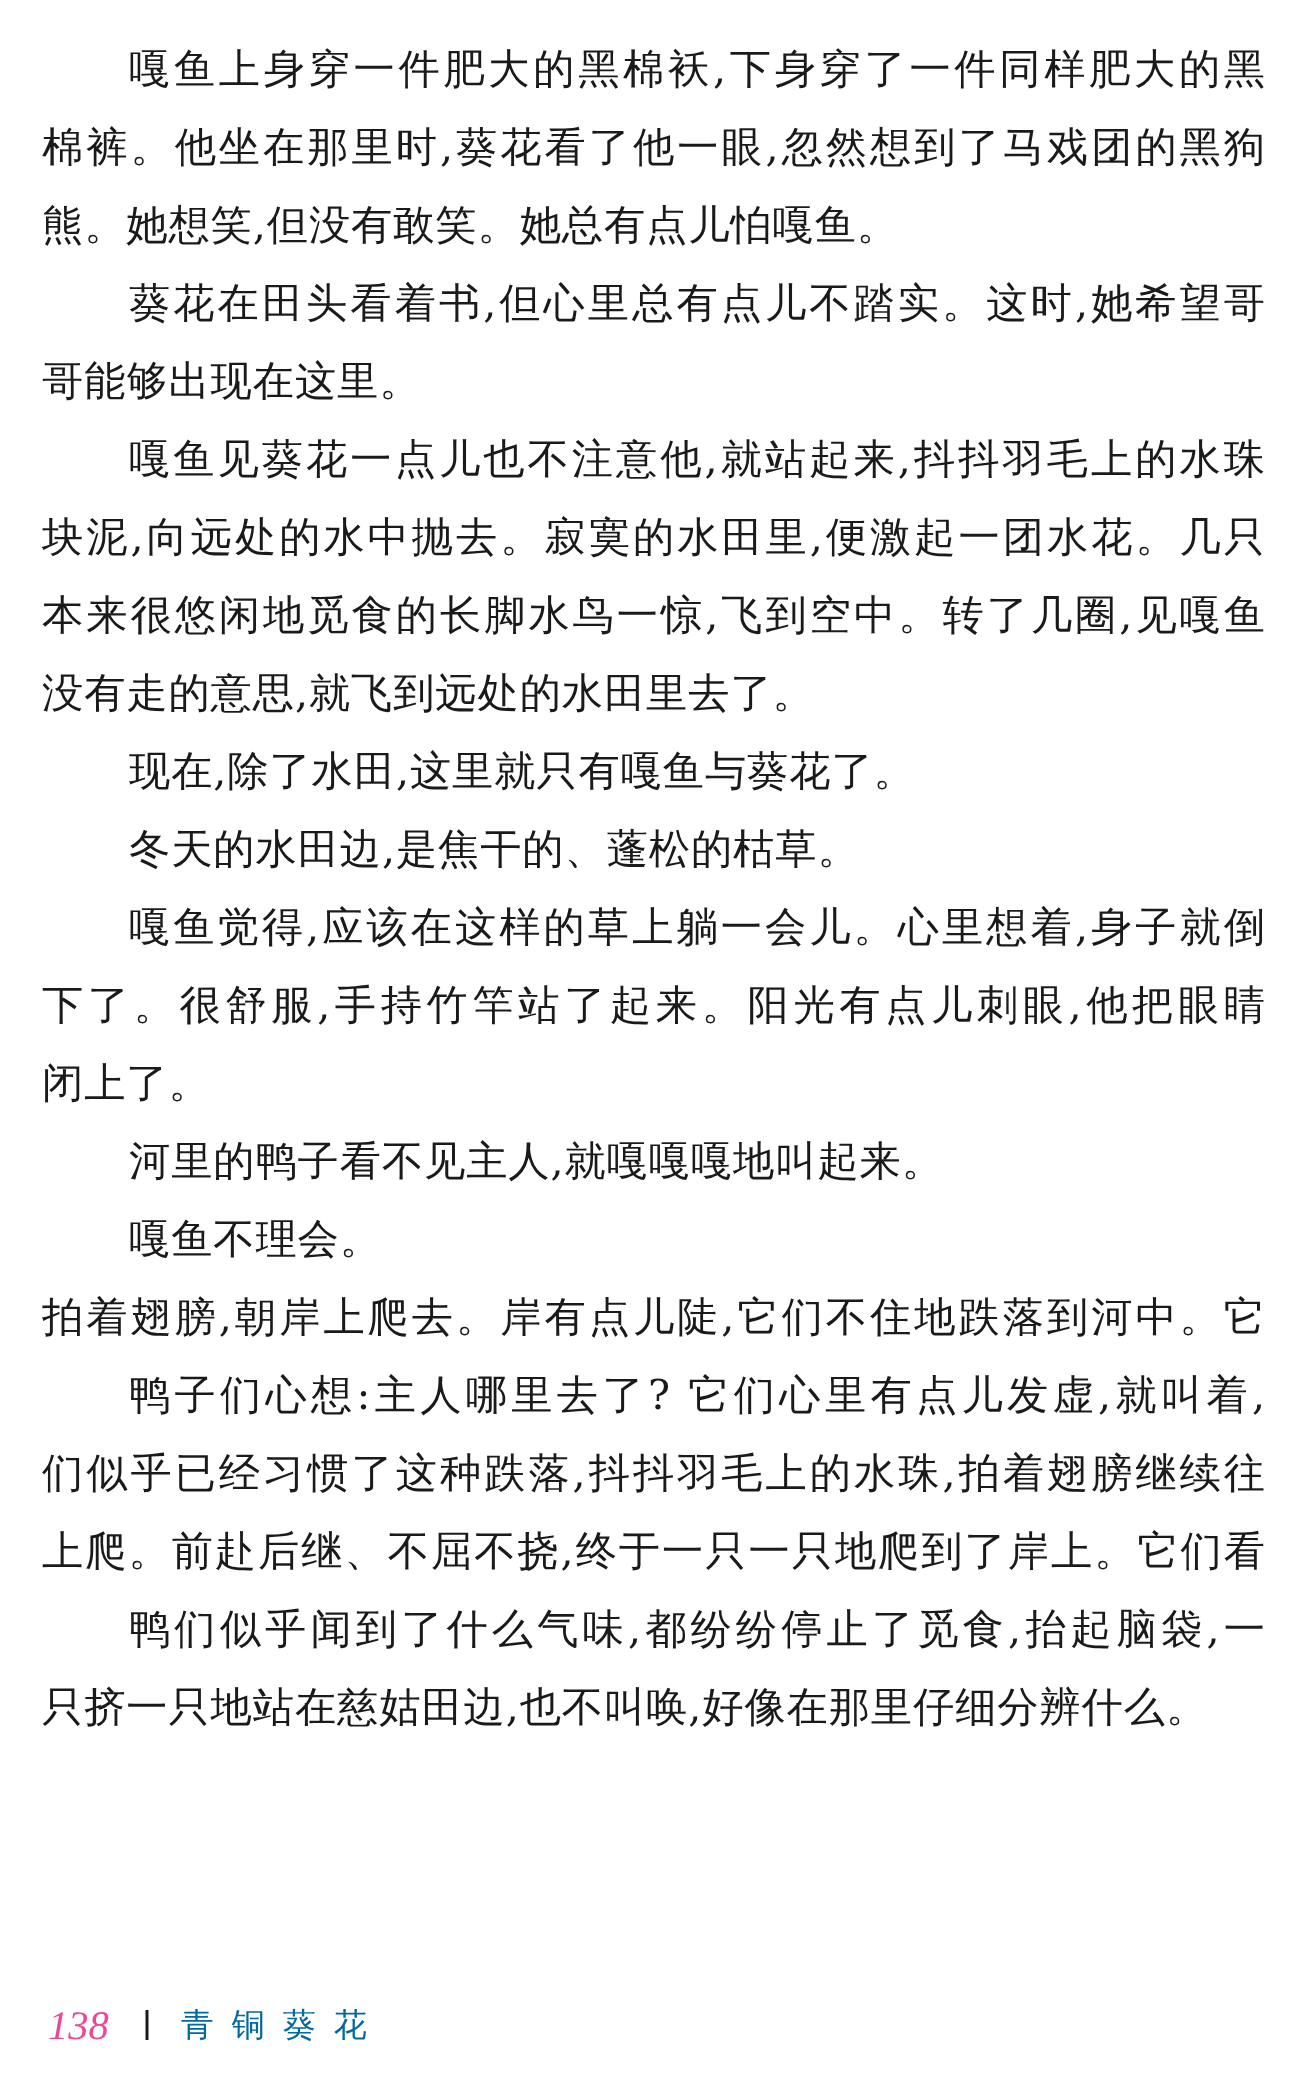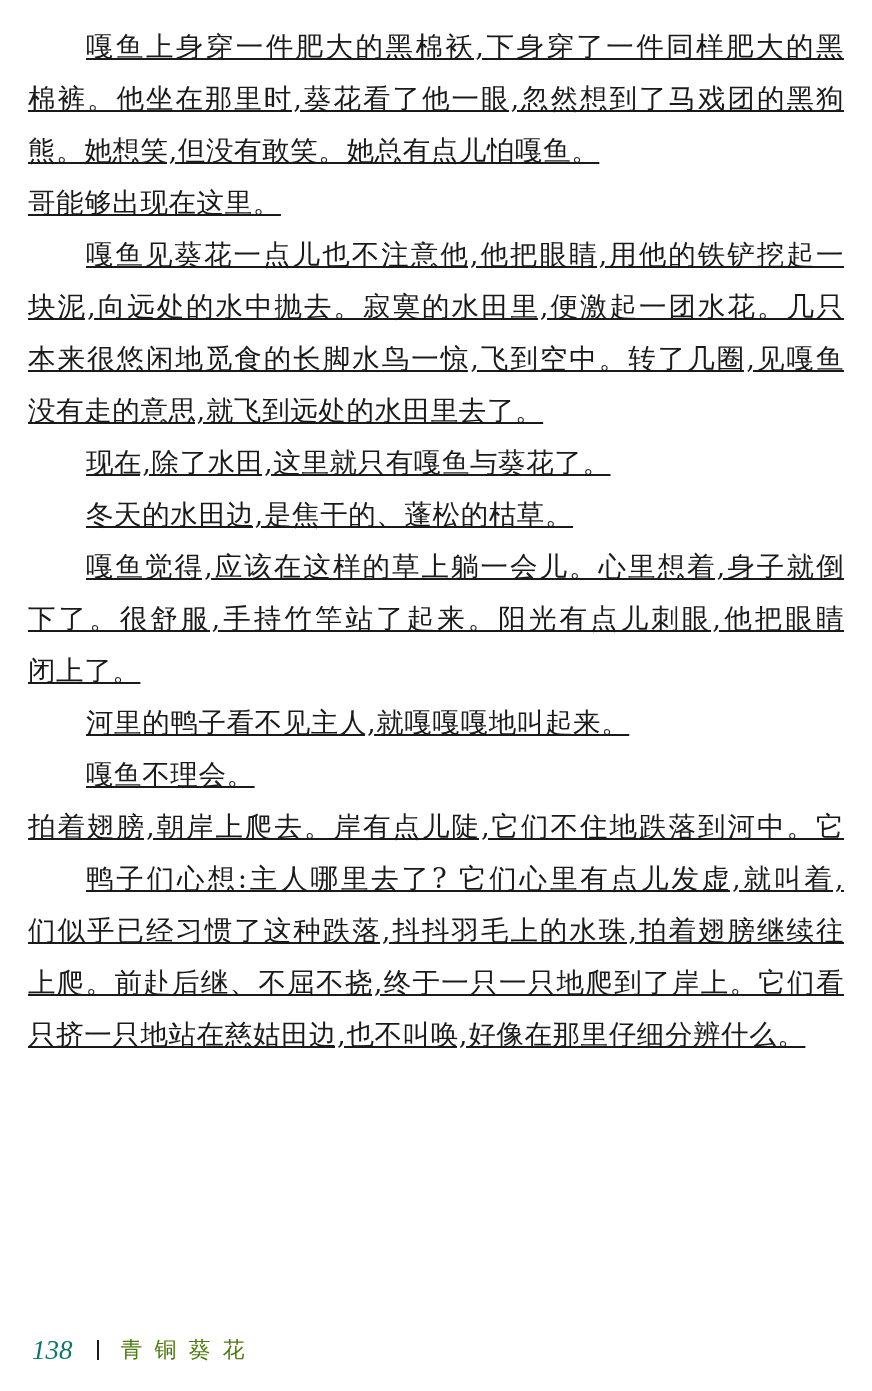--- a/index.html
+++ b/index.html
@@ -2,68 +2,70 @@
 <html><head>
 <meta charset="utf-8">
 <style>
   html, body { margin: 0; padding: 0; background: #ffffff; }
   body {
     width: 872px; height: 1391px; position: relative; overflow: hidden;
     font-family: "DejaVu Serif", "Liberation Serif", serif;
     color: #1a1a1a;
   }
   .page {
-    position: absolute; left: 28px; top: 20px; width: 816px; text-decoration: underline;
+    position: absolute; left: 28px; top: 20px; width: 816px;
   }
   .line {
     height: 52px; line-height: 52px; font-size: 27.5px;
     white-space: nowrap; letter-spacing: 0.6px;
     text-align-last: justify; text-align: justify;
   }
   .line.indent { padding-left: 58px; }
   .line.last { text-align-last: left; }
   .footer {
     position: absolute; left: 32px; top: 1330px; height: 40px;
     display: flex; align-items: center;
   }
   .page-num {
     font-family: "Liberation Serif", serif; font-style: italic;
-    font-size: 27px; color: #0f766e;
+    font-size: 27px; color: #ec4899;
   }
   .footer-sep {
     width: 2px; height: 20px; background: #1a1a1a; margin: 0 22px 0 24px;
   }
   .book-title {
     font-family: Liberation Serif, serif; font-size: 22px;
-    letter-spacing: 12px; color: #4d7c0f;
+    letter-spacing: 12px; color: #0369a1;
   }
 </style>
 </head>
 <body>
 
 <div class="page" id="page-body">
     <div class="line indent">嘎鱼上身穿一件肥大的黑棉袄,下身穿了一件同样肥大的黑</div>
     <div class="line">棉裤。他坐在那里时,葵花看了他一眼,忽然想到了马戏团的黑狗</div>
     <div class="line last">熊。她想笑,但没有敢笑。她总有点儿怕嘎鱼。</div>
+    <div class="line indent">葵花在田头看着书,但心里总有点儿不踏实。这时,她希望哥</div>
     <div class="line last">哥能够出现在这里。</div>
-    <div class="line indent">嘎鱼见葵花一点儿也不注意他,他把眼睛,用他的铁铲挖起一</div>
+    <div class="line indent">嘎鱼见葵花一点儿也不注意他,就站起来,抖抖羽毛上的水珠</div>
     <div class="line">块泥,向远处的水中抛去。寂寞的水田里,便激起一团水花。几只</div>
     <div class="line">本来很悠闲地觅食的长脚水鸟一惊,飞到空中。转了几圈,见嘎鱼</div>
     <div class="line last">没有走的意思,就飞到远处的水田里去了。</div>
     <div class="line indent last">现在,除了水田,这里就只有嘎鱼与葵花了。</div>
     <div class="line indent last">冬天的水田边,是焦干的、蓬松的枯草。</div>
     <div class="line indent">嘎鱼觉得,应该在这样的草上躺一会儿。心里想着,身子就倒</div>
     <div class="line">下了。很舒服,手持竹竿站了起来。阳光有点儿刺眼,他把眼睛</div>
     <div class="line last">闭上了。</div>
     <div class="line indent last">河里的鸭子看不见主人,就嘎嘎嘎地叫起来。</div>
     <div class="line indent last">嘎鱼不理会。</div>
     <div class="line">拍着翅膀,朝岸上爬去。岸有点儿陡,它们不住地跌落到河中。它</div>
     <div class="line indent">鸭子们心想:主人哪里去了? 它们心里有点儿发虚,就叫着,</div>
     <div class="line">们似乎已经习惯了这种跌落,抖抖羽毛上的水珠,拍着翅膀继续往</div>
     <div class="line">上爬。前赴后继、不屈不挠,终于一只一只地爬到了岸上。它们看</div>
+    <div class="line indent">鸭们似乎闻到了什么气味,都纷纷停止了觅食,抬起脑袋,一</div>
     <div class="line last">只挤一只地站在慈姑田边,也不叫唤,好像在那里仔细分辨什么。</div>
   </div>
 
 <div class="footer">
   <span class="page-num">138</span>
   <span class="footer-sep"></span>
   <span class="book-title">青铜葵花</span>
 </div>
 
 </body></html>

